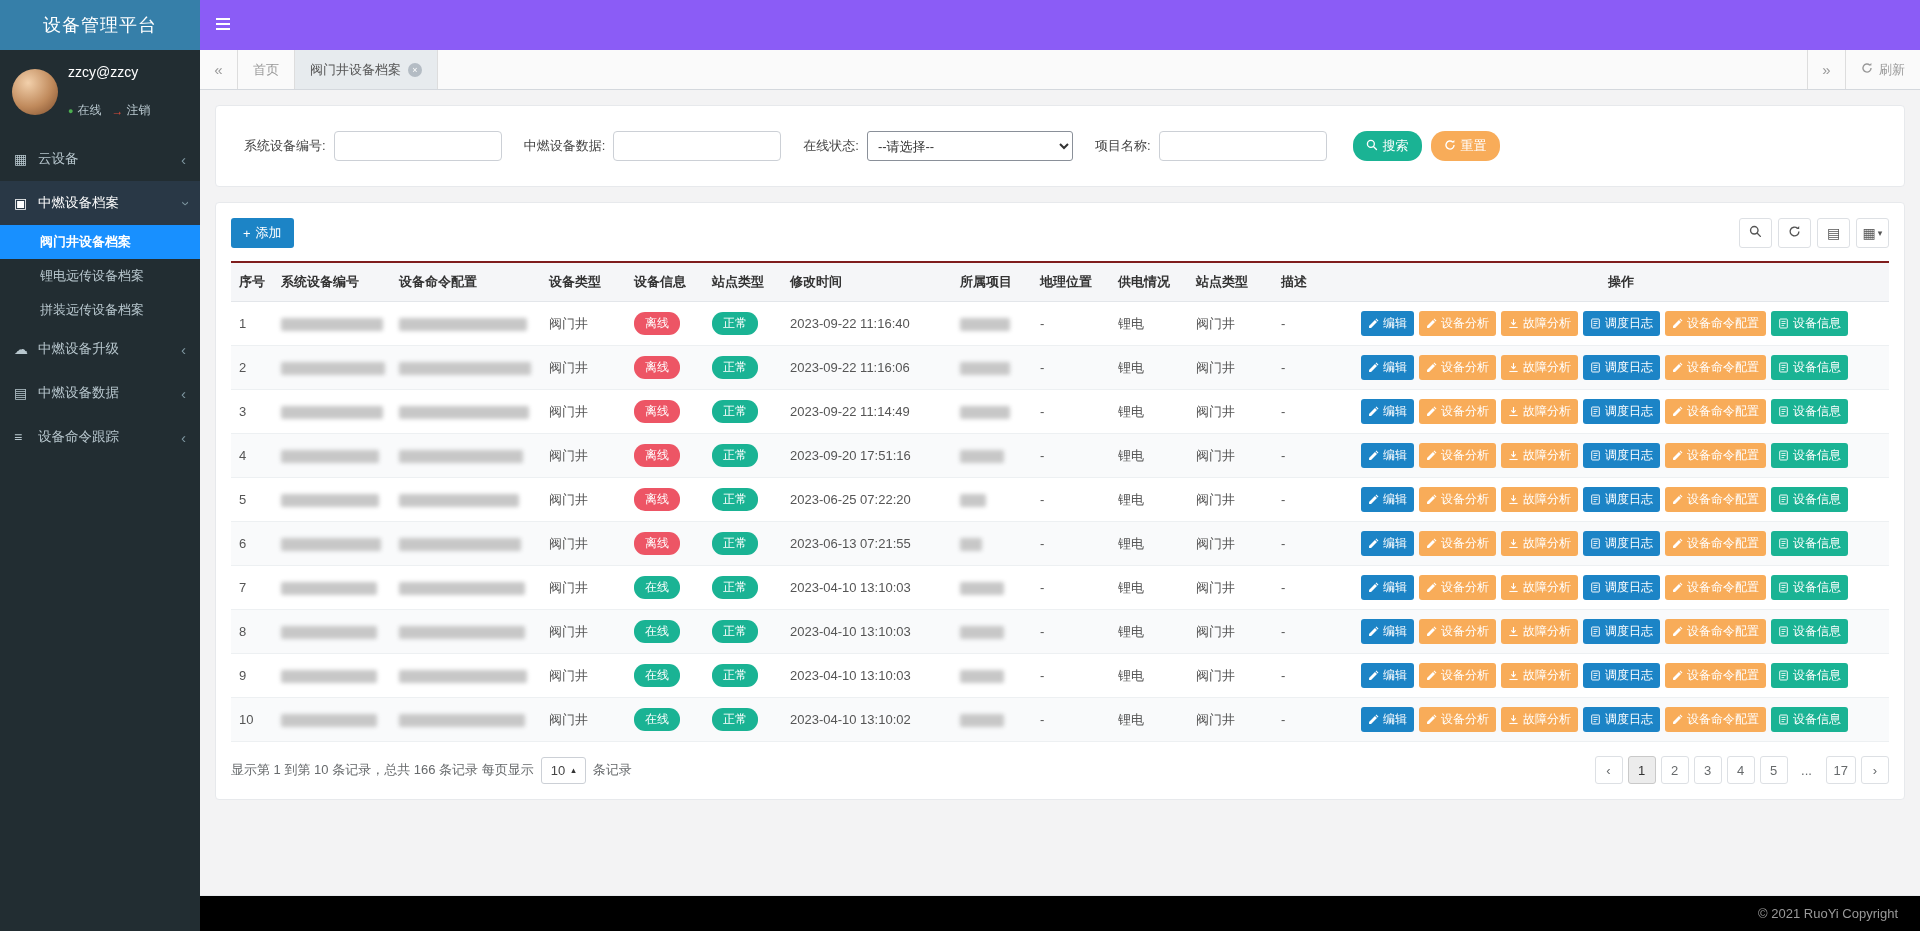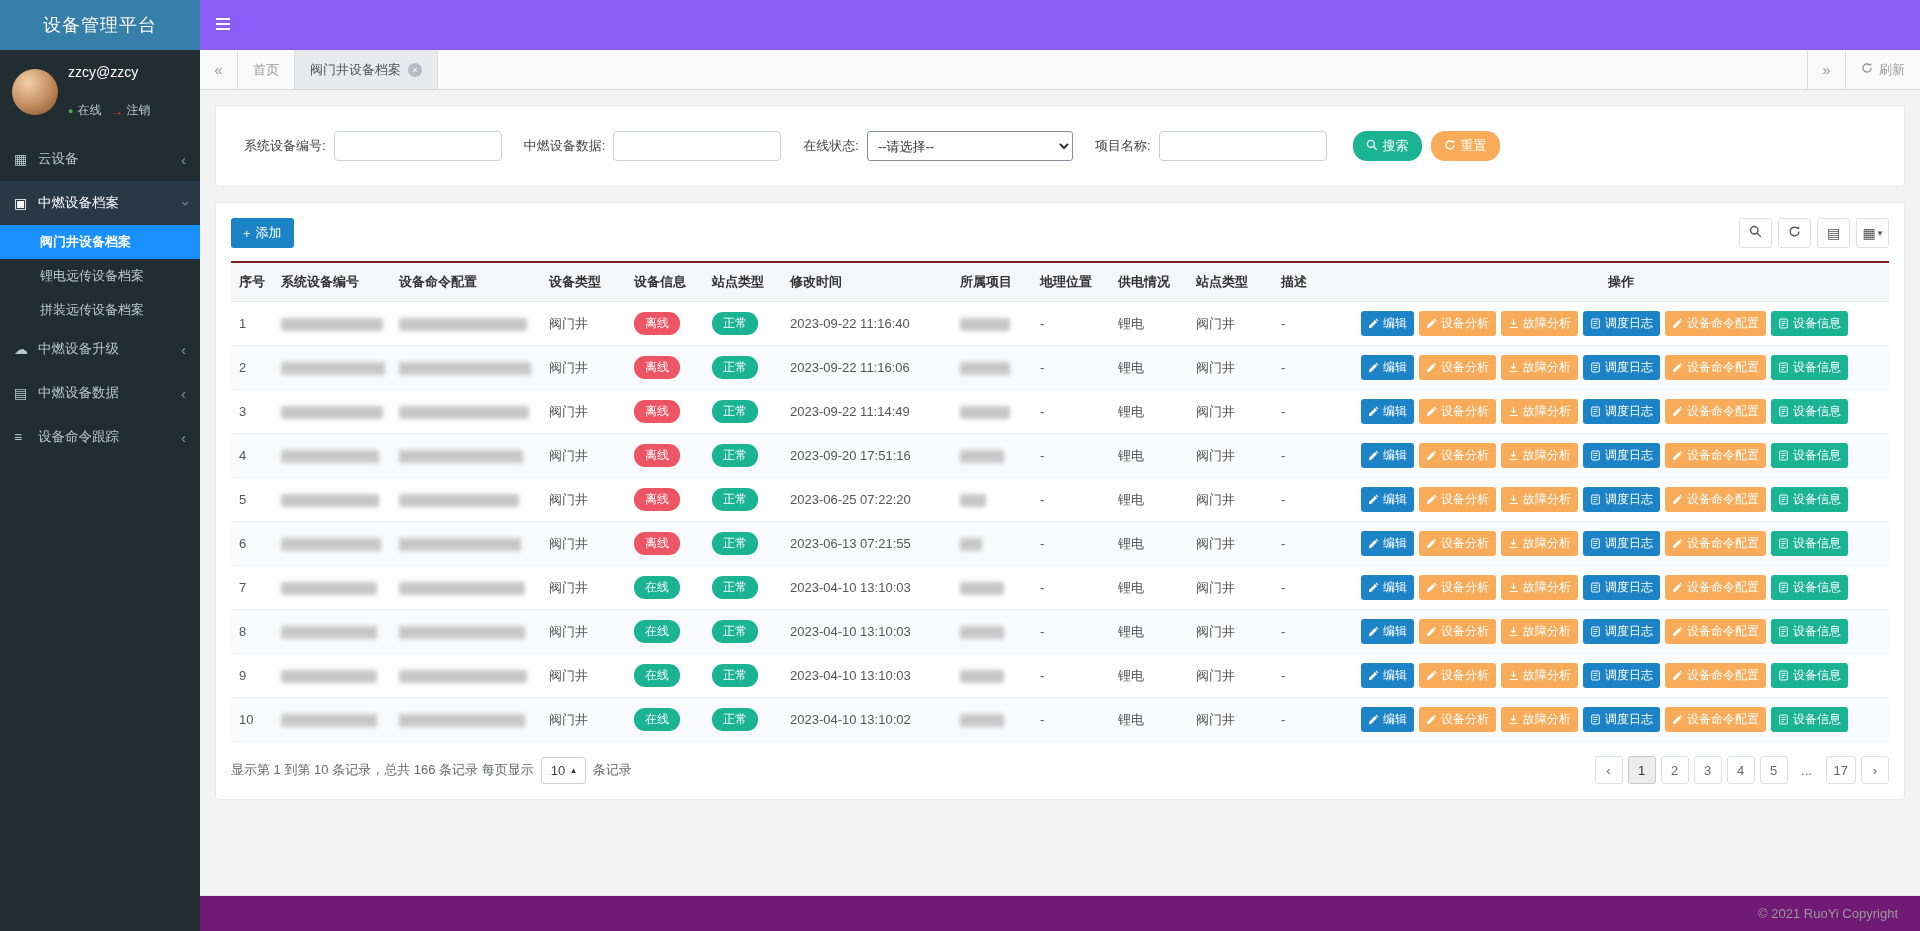--- a/index.html
+++ b/index.html
@@ -80,21 +80,21 @@
   .op-btn svg { display:block; }
 
   .table-footer { display:flex; align-items:center; margin-top:14px; color:#676a6c; font-size:13px; }
   .page-size-btn { border:1px solid #ccd0d6; background:#fff; border-radius:3px; padding:5px 9px; margin:0 7px; font-size:13px; color:#444; cursor:pointer; display:inline-flex; align-items:center; gap:6px; }
   .caret-up { font-size:9px; color:#333; }
   .pagination { margin-left:auto; display:flex; gap:5px; list-style:none; }
   .page-item { min-width:28px; height:28px; padding:0 7px; border:1px solid #dde0e4; border-radius:3px; background:#fff; color:#676a6c; display:flex; align-items:center; justify-content:center; font-size:13px; cursor:pointer; }
   .page-item.active { background:#ececec; border-color:#c9c9c9; color:#333; }
   .page-item.ellipsis { border:none; background:transparent; cursor:default; }
 
-  .footer { flex:0 0 36px; background:#701a75; border-top:1px solid #e7eaec; display:flex; align-items:center; justify-content:flex-end; padding:0 22px; color:#999; font-size:13px; }
+  .footer { flex:0 0 36px; background:#000000; border-top:1px solid #e7eaec; display:flex; align-items:center; justify-content:flex-end; padding:0 22px; color:#999; font-size:13px; }
 </style>
 </head>
 <body>
 
 <div class="app">
 
   <header class="topbar">
     <div class="logo">
       <span>设备管理平台</span>
     </div>

